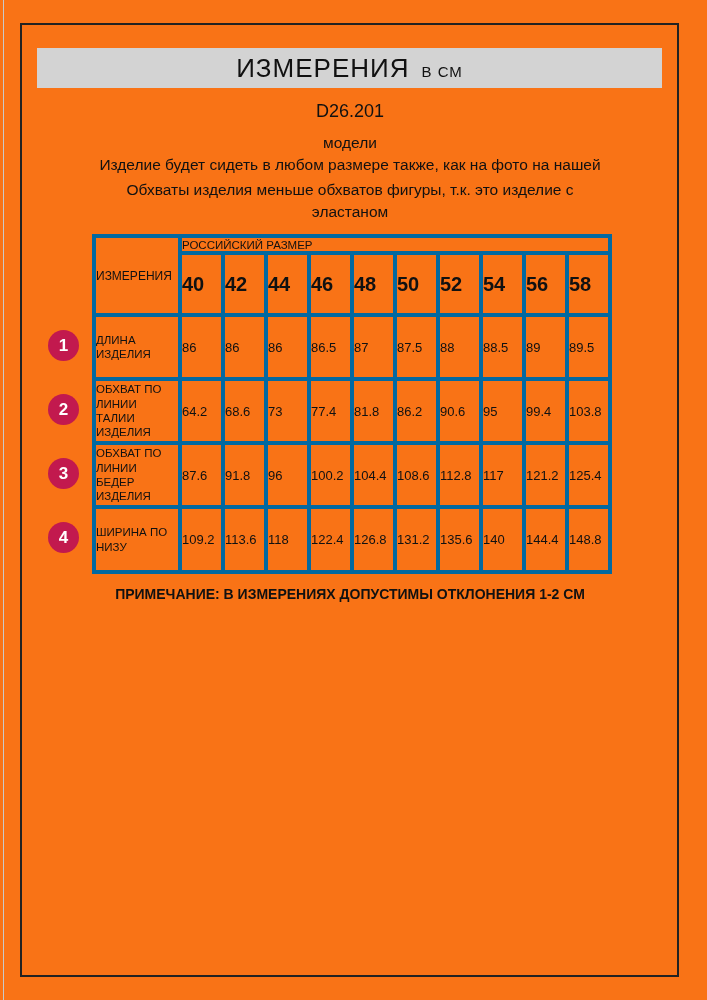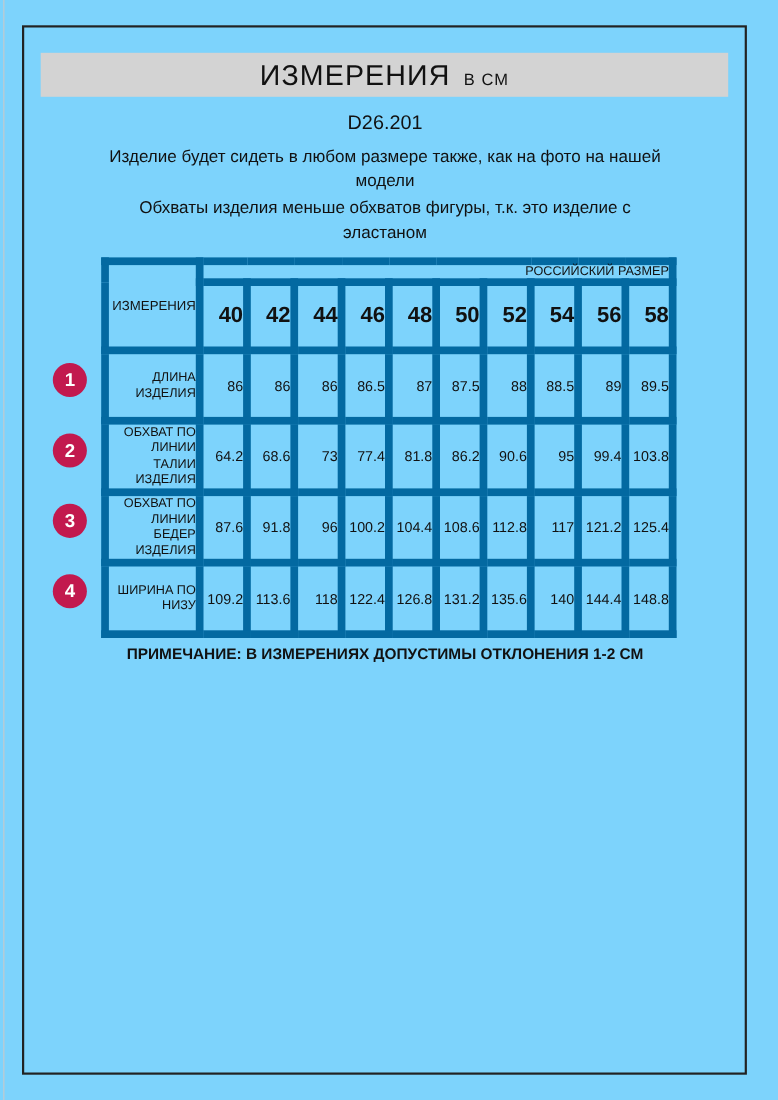--- a/index.html
+++ b/index.html
@@ -1,31 +1,31 @@
 <!DOCTYPE html>
 <html><head>
 <meta charset="utf-8">
 <style>
   html,body { margin:0; padding:0; background:#fff; }
   * { box-sizing:border-box; font-family:"Liberation Sans", sans-serif; }
-  .page { position:relative; width:707px; height:1000px; background:#7dd3fc; overflow:hidden; color:#111; }
+  .page { position:relative; width:707px; height:1000px; background:#f97316; overflow:hidden; color:#111; }
   .edge-line { position:absolute; left:3px; top:0; width:1px; height:1000px; background:#c9c9c9; }
   .frame { position:absolute; left:20px; top:23px; width:659px; height:954px; border:2px solid #222; }
   .title-band { position:absolute; left:37px; top:48px; width:625px; height:40px; background:#d3d3d3;
                 display:flex; align-items:baseline; justify-content:center; padding-top:5px; }
   .title-word1 { font-size:26px; letter-spacing:1px; }
   .title-word2 { font-size:26px; font-weight:bold; letter-spacing:1px; margin-left:14px; }
   .title-unit  { font-size:15px; letter-spacing:1px; margin-left:12px; }
   .product-code { position:absolute; left:20px; top:101px; width:660px; text-align:center; font-size:18px; }
   .note { position:absolute; left:20px; width:660px; text-align:center; font-size:15.5px; line-height:22px; }
   .note-1 { top:132px; }
   .note-2 { top:179px; }
   table.size-table { position:absolute; left:92px; top:234px; width:516px; border-collapse:collapse;
                      table-layout:fixed; border:2px solid #1a1a1a; }
-  table.size-table th, table.size-table td { border:7px solid #0369a1; text-align:right; vertical-align:middle; padding:0; }
+  table.size-table th, table.size-table td { border:4px solid #0369a1; text-align:left; vertical-align:middle; padding:0; }
   .corner-cell { font-size:12px; font-weight:normal; }
   .group-header { font-size:11.5px; font-weight:normal; height:17px; }
   .size-header { font-size:20px; font-weight:bold; height:62px; }
   .row-label { font-size:11.5px; font-weight:normal; line-height:1.25; padding:2px; }
   td.value-cell { font-size:13px; }
   tr.data-row-0 { height:64px;margin-top:20px; }
   tr.data-row-1 { height:64px;padding-left:12px; }
   tr.data-row-2 { height:64px;margin-left:16px; }
   tr.data-row-3 { height:65px; }
   .marker { position:absolute; left:48px; width:31px; height:31px; border-radius:50%;
@@ -43,22 +43,22 @@
   <div class="frame"></div>
 
   <div class="title-band">
     <span class="title-word1">ИЗМЕРЕНИЯ</span>
     <span class="title-unit">В СМ</span>
   </div>
 
   <div class="product-code">D26.201</div>
 
   <div class="note note-1">
+    <div>модели</div>
     <div>Изделие будет сидеть в любом размере также, как на фото на нашей</div>
-    <div>модели</div>
   </div>
   <div class="note note-2">
     <div>Обхваты изделия меньше обхватов фигуры, т.к. это изделие с</div>
     <div>эластаном</div>
   </div>
 
   <table class="size-table">
     <colgroup>
       <col style="width:86px">
       <col style="width:43px">

